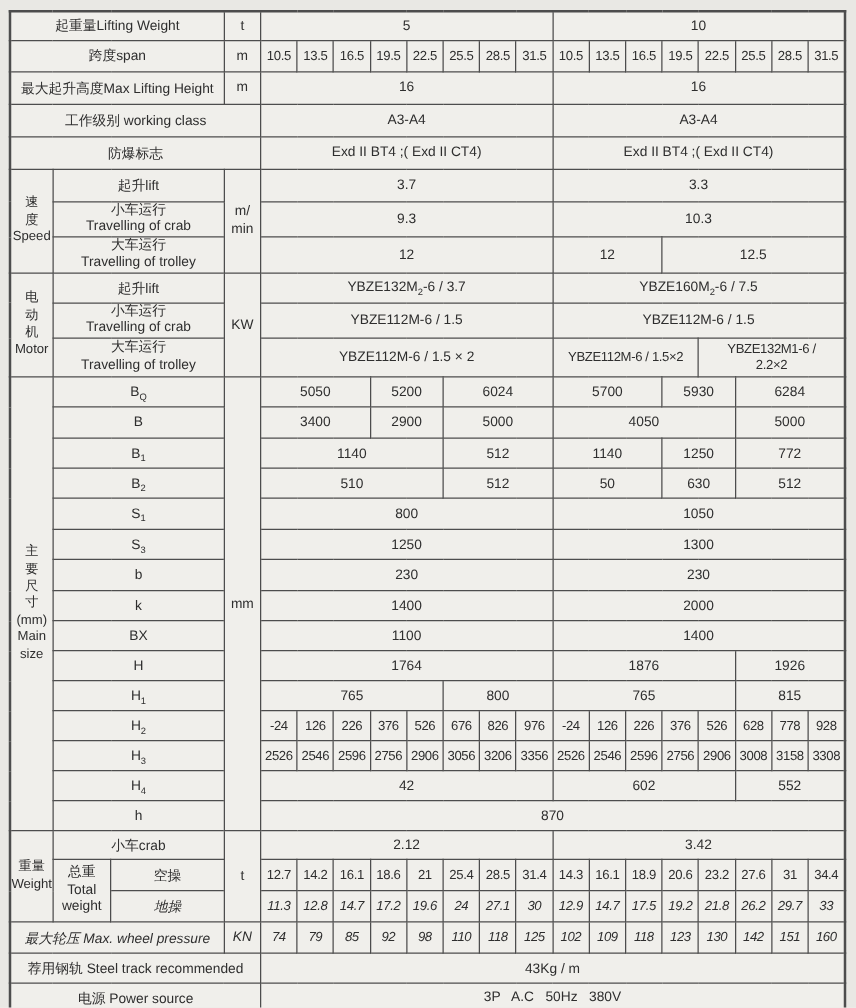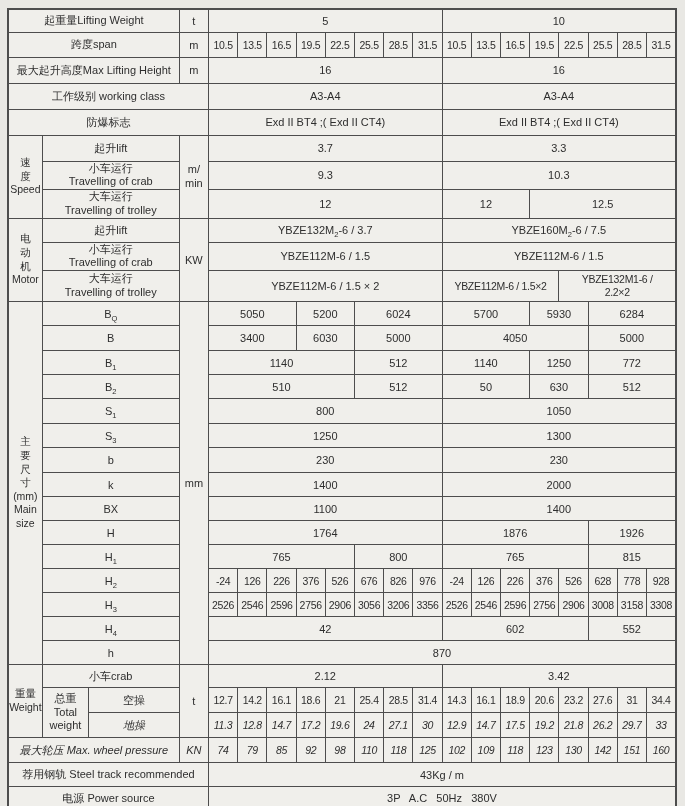--- a/index.html
+++ b/index.html
@@ -164,21 +164,21 @@
           <td colspan="3">5050</td>
           <td colspan="2">5200</td>
           <td colspan="3">6024</td>
           <td colspan="3">5700</td>
           <td colspan="2">5930</td>
           <td colspan="3">6284</td>
         </tr>
         <tr style="height: 25px;">
           <td colspan="2" class="lbl">B</td>
           <td colspan="3">3400</td>
-          <td colspan="2">6030</td>
+          <td colspan="2">2900</td>
           <td colspan="3">5000</td>
           <td colspan="5">4050</td>
           <td colspan="3">5000</td>
         </tr>
         <tr style="height: 24px;">
           <td colspan="2" class="lbl">B<sub>1</sub></td>
           <td colspan="5">1140</td>
           <td colspan="3">512</td>
           <td colspan="3">1140</td>
           <td colspan="2">1250</td>

